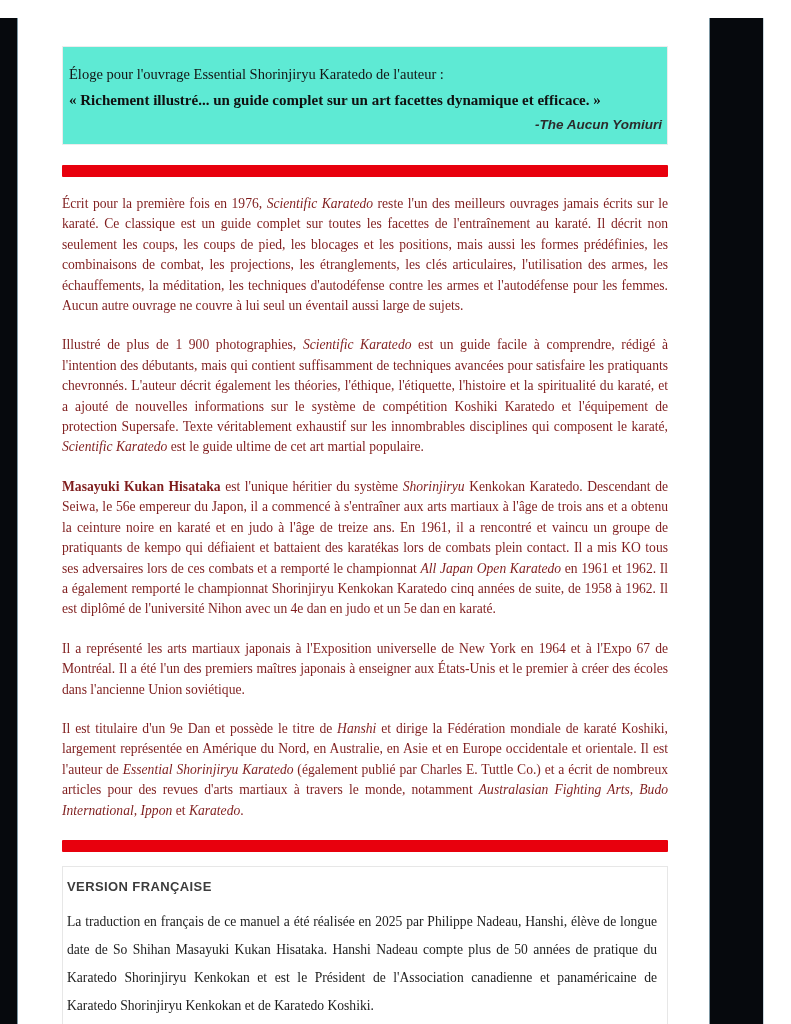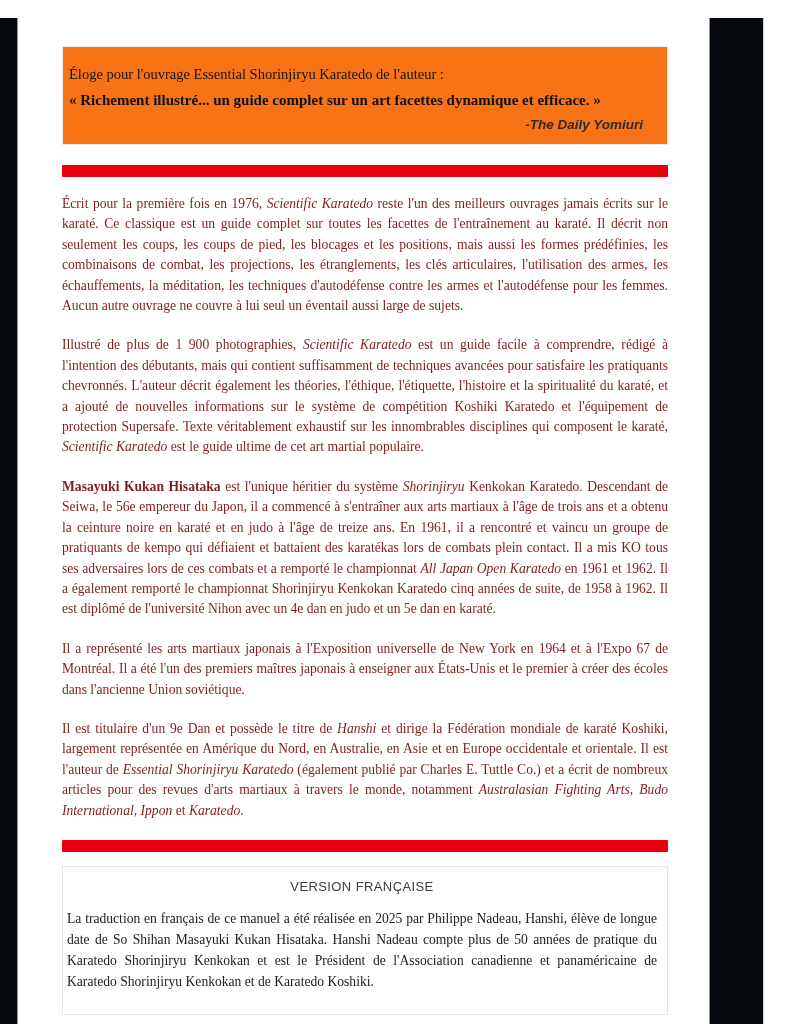--- a/index.html
+++ b/index.html
@@ -17,22 +17,22 @@
   .edge-bar-right { left: 709px; top: 18px; width: 55px; height: 1006px; border-left: 1px solid #7d97a3; border-right: 1px solid #c9d6dc; }
 
   .content {
     position: absolute;
     left: 62px; top: 46px;
     width: 606px;
   }
 
   .quote-block {
     border: 1px solid #ececec;
-    background: #f97316;
-    padding: 14px 24px 8px 6px;
+    background: #5eead4;
+    padding: 14px 5px 8px 6px;
   }
   .quote-line-1 {
     font-size: 14.5px;
     line-height: 26px;
     color: #141414;
   }
   .quote-line-2 {
     font-size: 15px;
     font-weight: bold;
     line-height: 27px;
@@ -70,45 +70,44 @@
 
   .french-box {
     margin-top: 14px;
     border: 1px solid #e7e7e7;
     background: #ffffff;
     padding: 12px 10px 22px 4px;
   }
   .french-heading {
     font-family: "Liberation Sans", sans-serif;
     font-size: 13px;
-    font-weight: normal;
+    font-weight: bold;
     letter-spacing: 0.4px;
     color: #3c3c3c;
     margin-bottom: 14px;
-    text-align: center;
   }
   .french-para {
     font-size: 13.6px;
-    line-height: 21px;
+    line-height: 28px;
     text-align: justify;
     color: #212121;
   }
 </style>
 </head>
 <body>
 
 <div class="edge-bar edge-bar-left"></div>
 <div class="edge-bar edge-bar-right"></div>
 
 <div class="content">
 
   <div class="quote-block">
     <div class="quote-line-1">Éloge pour l'ouvrage Essential Shorinjiryu Karatedo de l'auteur :</div>
     <div class="quote-line-2">« Richement illustré... un guide complet sur un art facettes dynamique et efficace. »</div>
-    <div class="quote-attribution">-The Daily Yomiuri</div>
+    <div class="quote-attribution">-The Aucun Yomiuri</div>
   </div>
 
   <div class="red-bar red-bar-top"></div>
 
   <div class="body-copy">
     <p class="body-para"><span>Écrit pour la première fois en 1976, </span><span class="seg-i">Scientific Karatedo</span><span> reste l'un des meilleurs ouvrages jamais écrits sur le karaté. Ce classique est un guide complet sur toutes les facettes de l'entraînement au karaté. Il décrit non seulement les coups, les coups de pied, les blocages et les positions, mais aussi les formes prédéfinies, les combinaisons de combat, les projections, les étranglements, les clés articulaires, l'utilisation des armes, les échauffements, la méditation, les techniques d'autodéfense contre les armes et l'autodéfense pour les femmes. Aucun autre ouvrage ne couvre à lui seul un éventail aussi large de sujets.</span></p>
     <p class="body-para"><span>Illustré de plus de 1 900 photographies, </span><span class="seg-i">Scientific Karatedo</span><span> est un guide facile à comprendre, rédigé à l'intention des débutants, mais qui contient suffisamment de techniques avancées pour satisfaire les pratiquants chevronnés. L'auteur décrit également les théories, l'éthique, l'étiquette, l'histoire et la spiritualité du karaté, et a ajouté de nouvelles informations sur le système de compétition Koshiki Karatedo et l'équipement de protection Supersafe. Texte véritablement exhaustif sur les innombrables disciplines qui composent le karaté, </span><span class="seg-i">Scientific Karatedo</span><span> est le guide ultime de cet art martial populaire.</span></p>
     <p class="body-para"><span class="seg-b">Masayuki Kukan Hisataka</span><span> est l'unique héritier du système </span><span class="seg-i">Shorinjiryu</span><span> Kenkokan Karatedo. Descendant de Seiwa, le 56e empereur du Japon, il a commencé à s'entraîner aux arts martiaux à l'âge de trois ans et a obtenu la ceinture noire en karaté et en judo à l'âge de treize ans. En 1961, il a rencontré et vaincu un groupe de pratiquants de kempo qui défiaient et battaient des karatékas lors de combats plein contact. Il a mis KO tous ses adversaires lors de ces combats et a remporté le championnat </span><span class="seg-i">All Japan Open Karatedo</span><span> en 1961 et 1962. Il a également remporté le championnat Shorinjiryu Kenkokan Karatedo cinq années de suite, de 1958 à 1962. Il est diplômé de l'université Nihon avec un 4e dan en judo et un 5e dan en karaté.</span></p>
     <p class="body-para"><span>Il a représenté les arts martiaux japonais à l'Exposition universelle de New York en 1964 et à l'Expo 67 de Montréal. Il a été l'un des premiers maîtres japonais à enseigner aux États-Unis et le premier à créer des écoles dans l'ancienne Union soviétique.</span></p>
     <p class="body-para"><span>Il est titulaire d'un 9e Dan et possède le titre de </span><span class="seg-i">Hanshi</span><span> et dirige la Fédération mondiale de karaté Koshiki, largement représentée en Amérique du Nord, en Australie, en Asie et en Europe occidentale et orientale. Il est l'auteur de </span><span class="seg-i">Essential Shorinjiryu Karatedo</span><span> (également publié par Charles E. Tuttle Co.) et a écrit de nombreux articles pour des revues d'arts martiaux à travers le monde, notamment </span><span class="seg-i">Australasian Fighting Arts, Budo International, Ippon</span><span> et </span><span class="seg-i">Karatedo</span><span>.</span></p>

